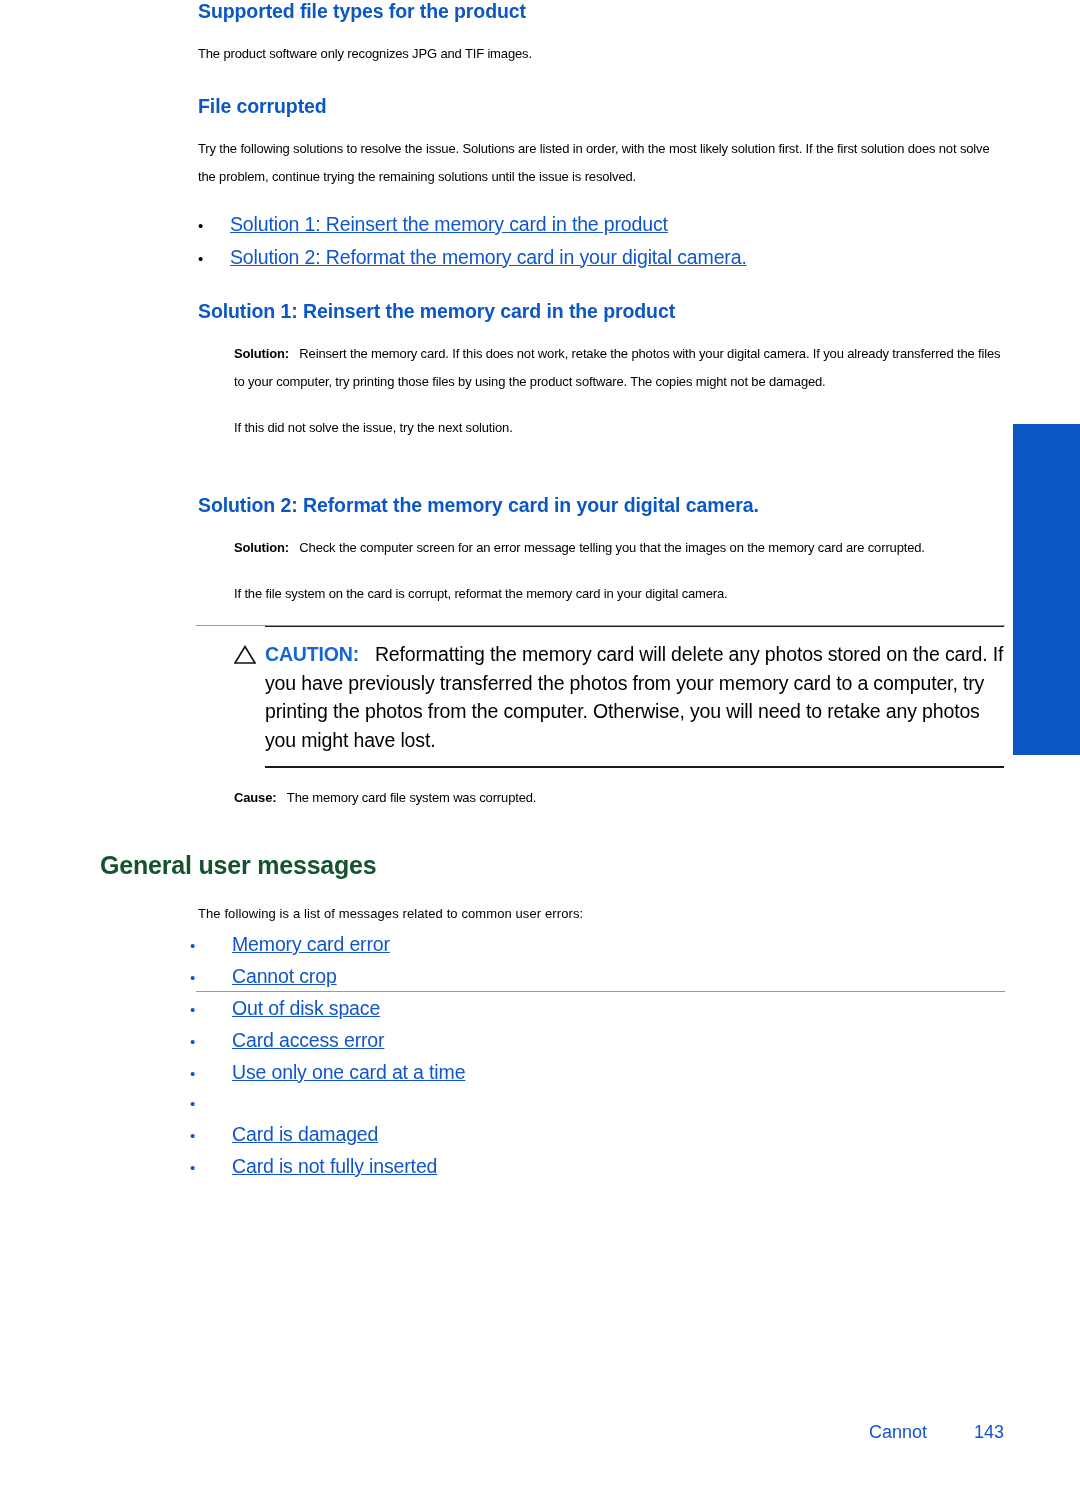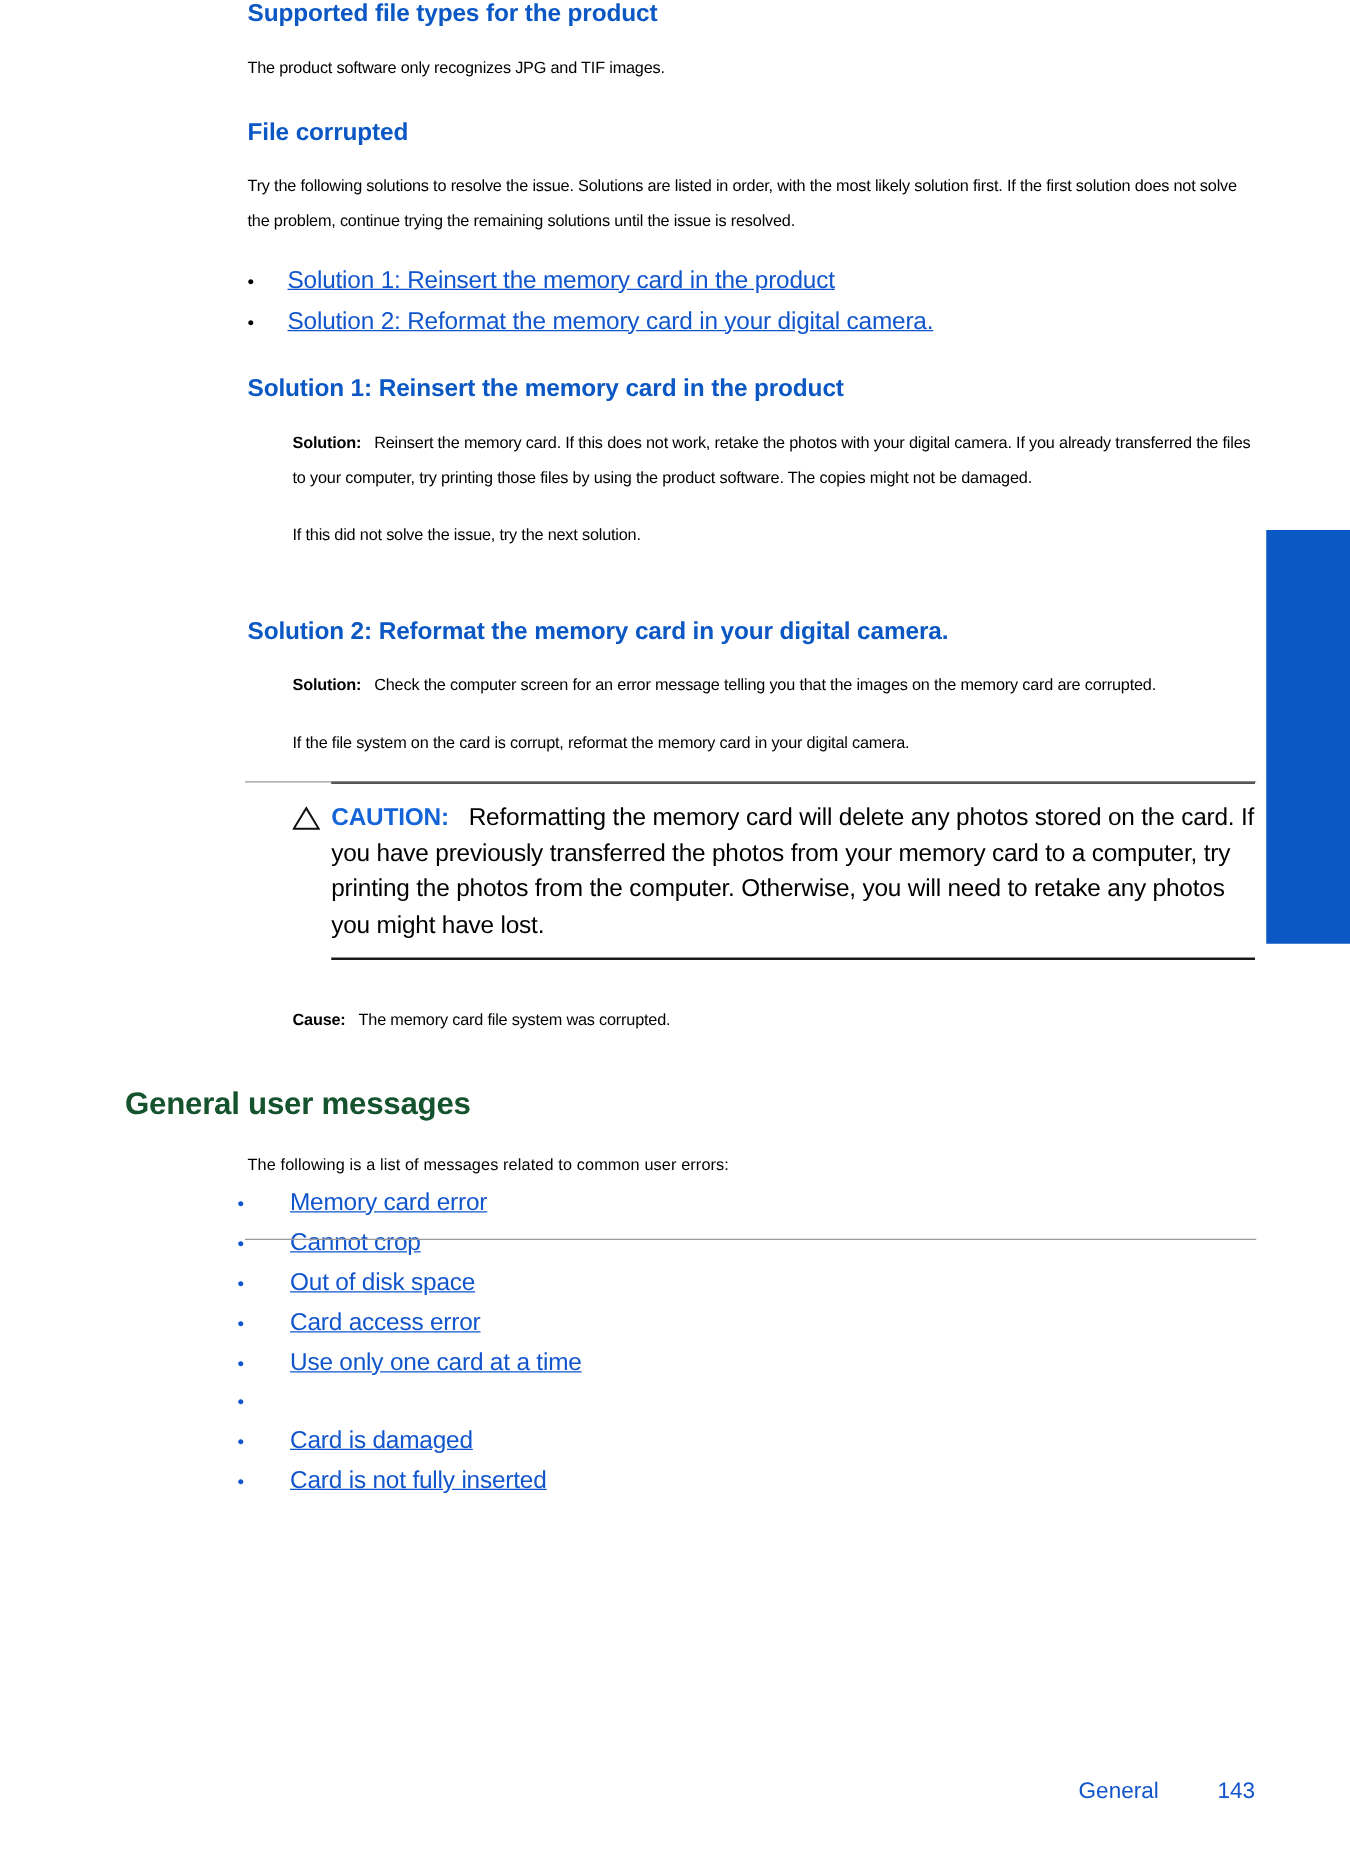--- a/index.html
+++ b/index.html
@@ -254,21 +254,21 @@
           </svg>
         </div>
         <div class="caution-text">
           <span class="caution-label">CAUTION:</span>
           &nbsp;&nbsp;<span>Reformatting the memory card will delete any photos stored on the card. If you have previously transferred the photos from your memory card to a computer, try printing the photos from the computer. Otherwise, you will need to retake any photos you might have lost.</span>
         </div>
       </div>
       <div class="rule-dark"></div>
     </div>
 
-    <p class="para indent" style="margin-top:34px;margin-bottom:24px;">
+    <p class="para indent" style="margin-top:16px;margin-bottom:24px;">
       <b>Cause:</b>
       &nbsp;&nbsp;<span>The memory card file system was corrupted.</span>
     </p>
 
     <div class="rule-light" style="top:991px;"></div>
 
     <div class="sect-lower" style="margin-top:38px;">
       <h2 class="h2">General user messages</h2>
 
       <p class="para">The following is a list of messages related to common user errors:</p>
@@ -304,17 +304,17 @@
         <li>
           <span class="dot">•</span>
           <a class="link" href="#">Card is not fully inserted</a>
         </li>
       </ul>
     </div>
 
   </div>
 
   <div class="footer">
-    <span class="sec">General</span>
+    <span class="sec">Cannot</span>
     <span>143</span>
   </div>
 
 </div>
 
 </body></html>

